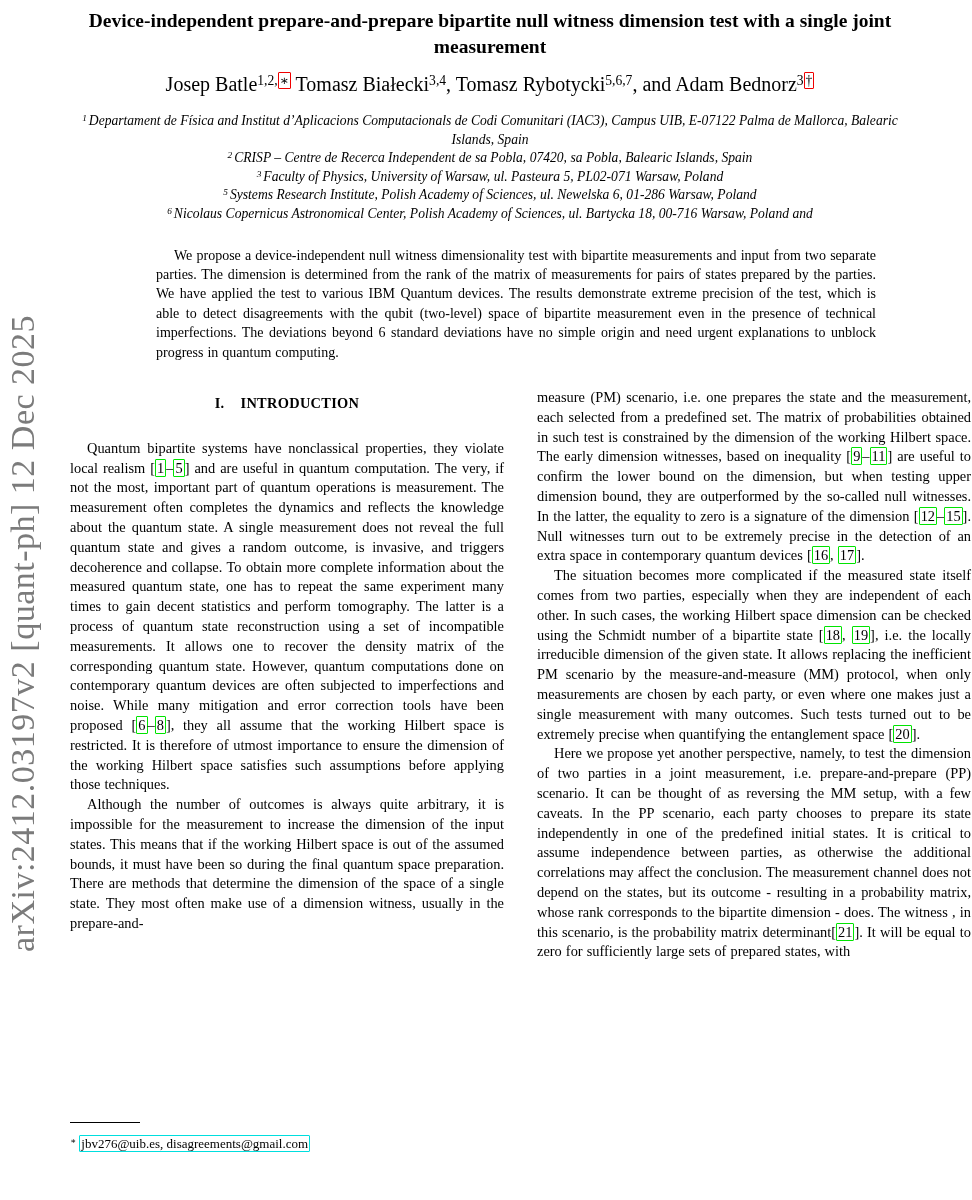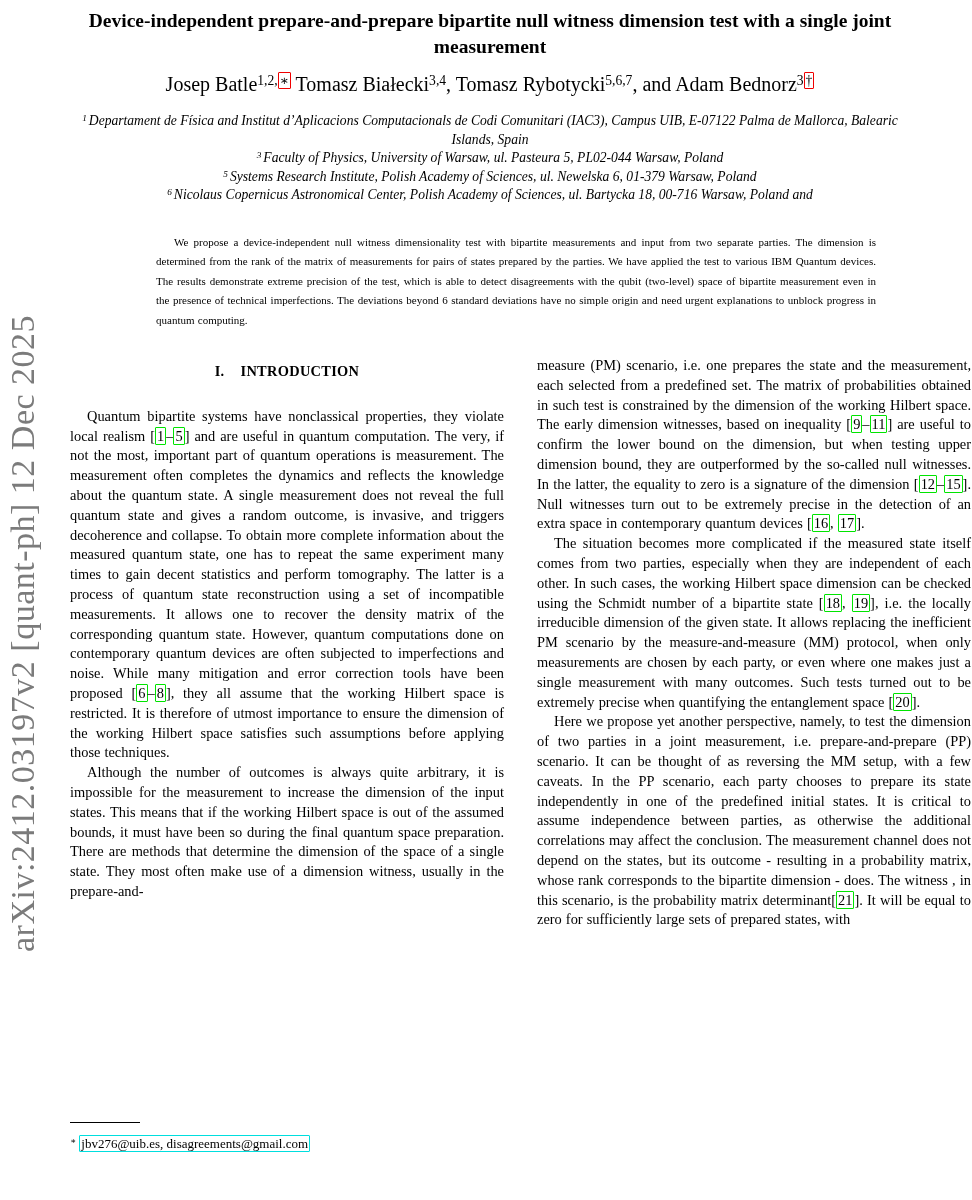--- a/index.html
+++ b/index.html
@@ -28,23 +28,23 @@
     padding:8px 70px 0 70px;
   }
   .authors{text-align:center;font-size:20px;margin-top:13px;}
   .affiliations{
     text-align:center;font-style:italic;
     font-size:13.6px;line-height:18.6px;margin-top:16px;
     padding:0 78px;
   }
   .affil sup{margin-right:2px;}
   .abstract{
-    margin:28px 100px 0 152px;
+    margin:22px 100px 0 152px;
     text-align:justify;
-    font-size:11px;line-height:19.4px;
+    font-size:14px;line-height:19.4px;
     text-indent:18px;
     word-spacing:0.5px;
   }
   .columns{
     display:flex;gap:33px;
     margin:26px 5px 4px 66px;
   }
   .col{
     width:434px;
     font-size:14.4px;line-height:19.8px;
@@ -96,22 +96,23 @@
   <div class="watermark">arXiv:2412.03197v2 [quant-ph] 12 Dec 2025</div>
 
   <div class="content">
 
     <div class="title">Device-independent prepare-and-prepare bipartite null witness dimension test with a single joint measurement</div>
 
     <div class="authors">Josep Batle<sup>1,2,</sup><sup><span class="lbox red">∗</span></sup> Tomasz Białecki<sup>3,4</sup>, Tomasz Rybotycki<sup>5,6,7</sup>, and Adam Bednorz<sup>3</sup><sup><span class="lbox red">†</span></sup></div>
 
     <div class="affiliations">
       <div class="affil"><sup>1</sup><span>Departament de Física and Institut d’Aplicacions Computacionals de Codi Comunitari (IAC3), Campus UIB, E-07122 Palma de Mallorca, Balearic Islands, Spain</span></div>
-      <div class="affil"><sup>3</sup><span>Faculty of Physics, University of Warsaw, ul. Pasteura 5, PL02-044 Warsaw, Poland</span></div>
-      <div class="affil"><sup>5</sup><span>Systems Research Institute, Polish Academy of Sciences, ul. Newelska 6, 01-379 Warsaw, Poland</span></div>
+      <div class="affil"><sup>2</sup><span>CRISP – Centre de Recerca Independent de sa Pobla, 07420, sa Pobla, Balearic Islands, Spain</span></div>
+      <div class="affil"><sup>3</sup><span>Faculty of Physics, University of Warsaw, ul. Pasteura 5, PL02-071 Warsaw, Poland</span></div>
+      <div class="affil"><sup>5</sup><span>Systems Research Institute, Polish Academy of Sciences, ul. Newelska 6, 01-286 Warsaw, Poland</span></div>
       <div class="affil"><sup>6</sup><span>Nicolaus Copernicus Astronomical Center, Polish Academy of Sciences, ul. Bartycka 18, 00-716 Warsaw, Poland  and</span></div>
     </div>
 
     <div class="abstract">We propose a device-independent null witness dimensionality test with bipartite measurements and input from two separate parties. The dimension is determined from the rank of the matrix of measurements for pairs of states prepared by the parties. We have applied the test to various IBM Quantum devices. The results demonstrate extreme precision of the test, which is able to detect disagreements with the qubit (two-level) space of bipartite measurement even in the presence of technical imperfections. The deviations beyond 6 standard deviations have no simple origin and need urgent explanations to unblock progress in quantum computing.</div>
 
     <div class="columns">
 
       <div class="col">
         <div class="sec-heading">
           <span class="sec-num">I.</span><span class="sec-label">INTRODUCTION</span>

